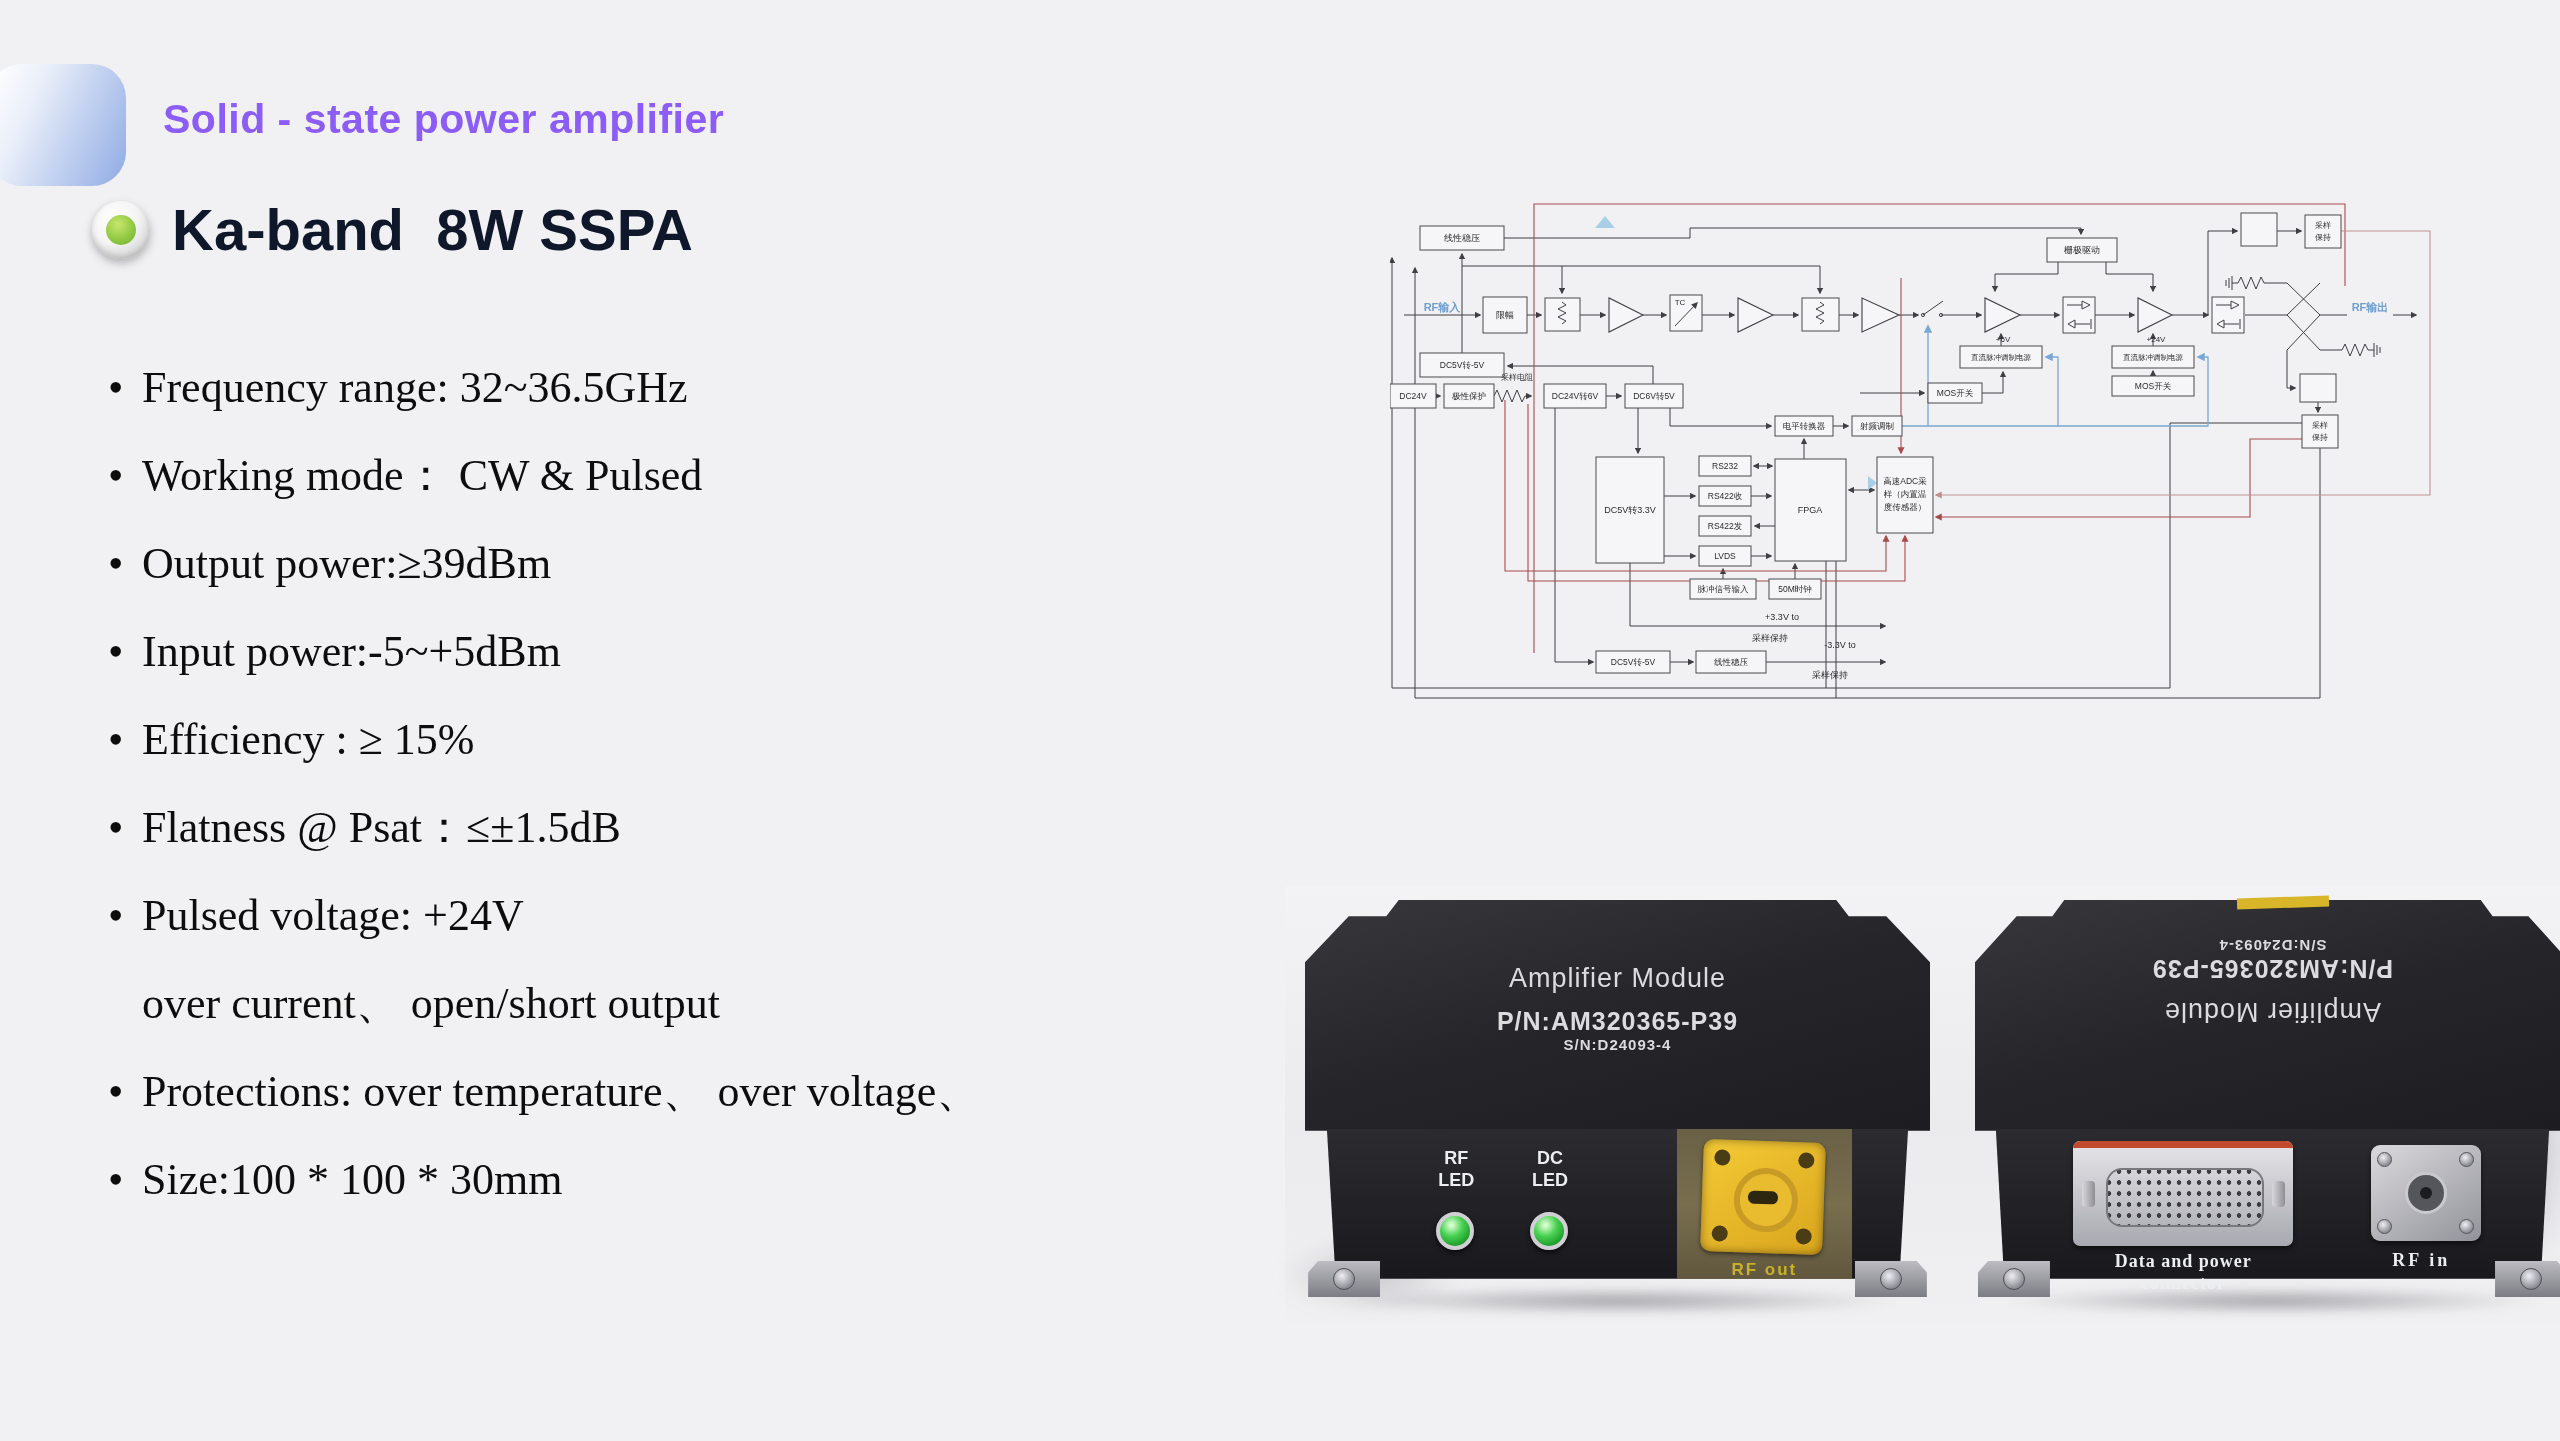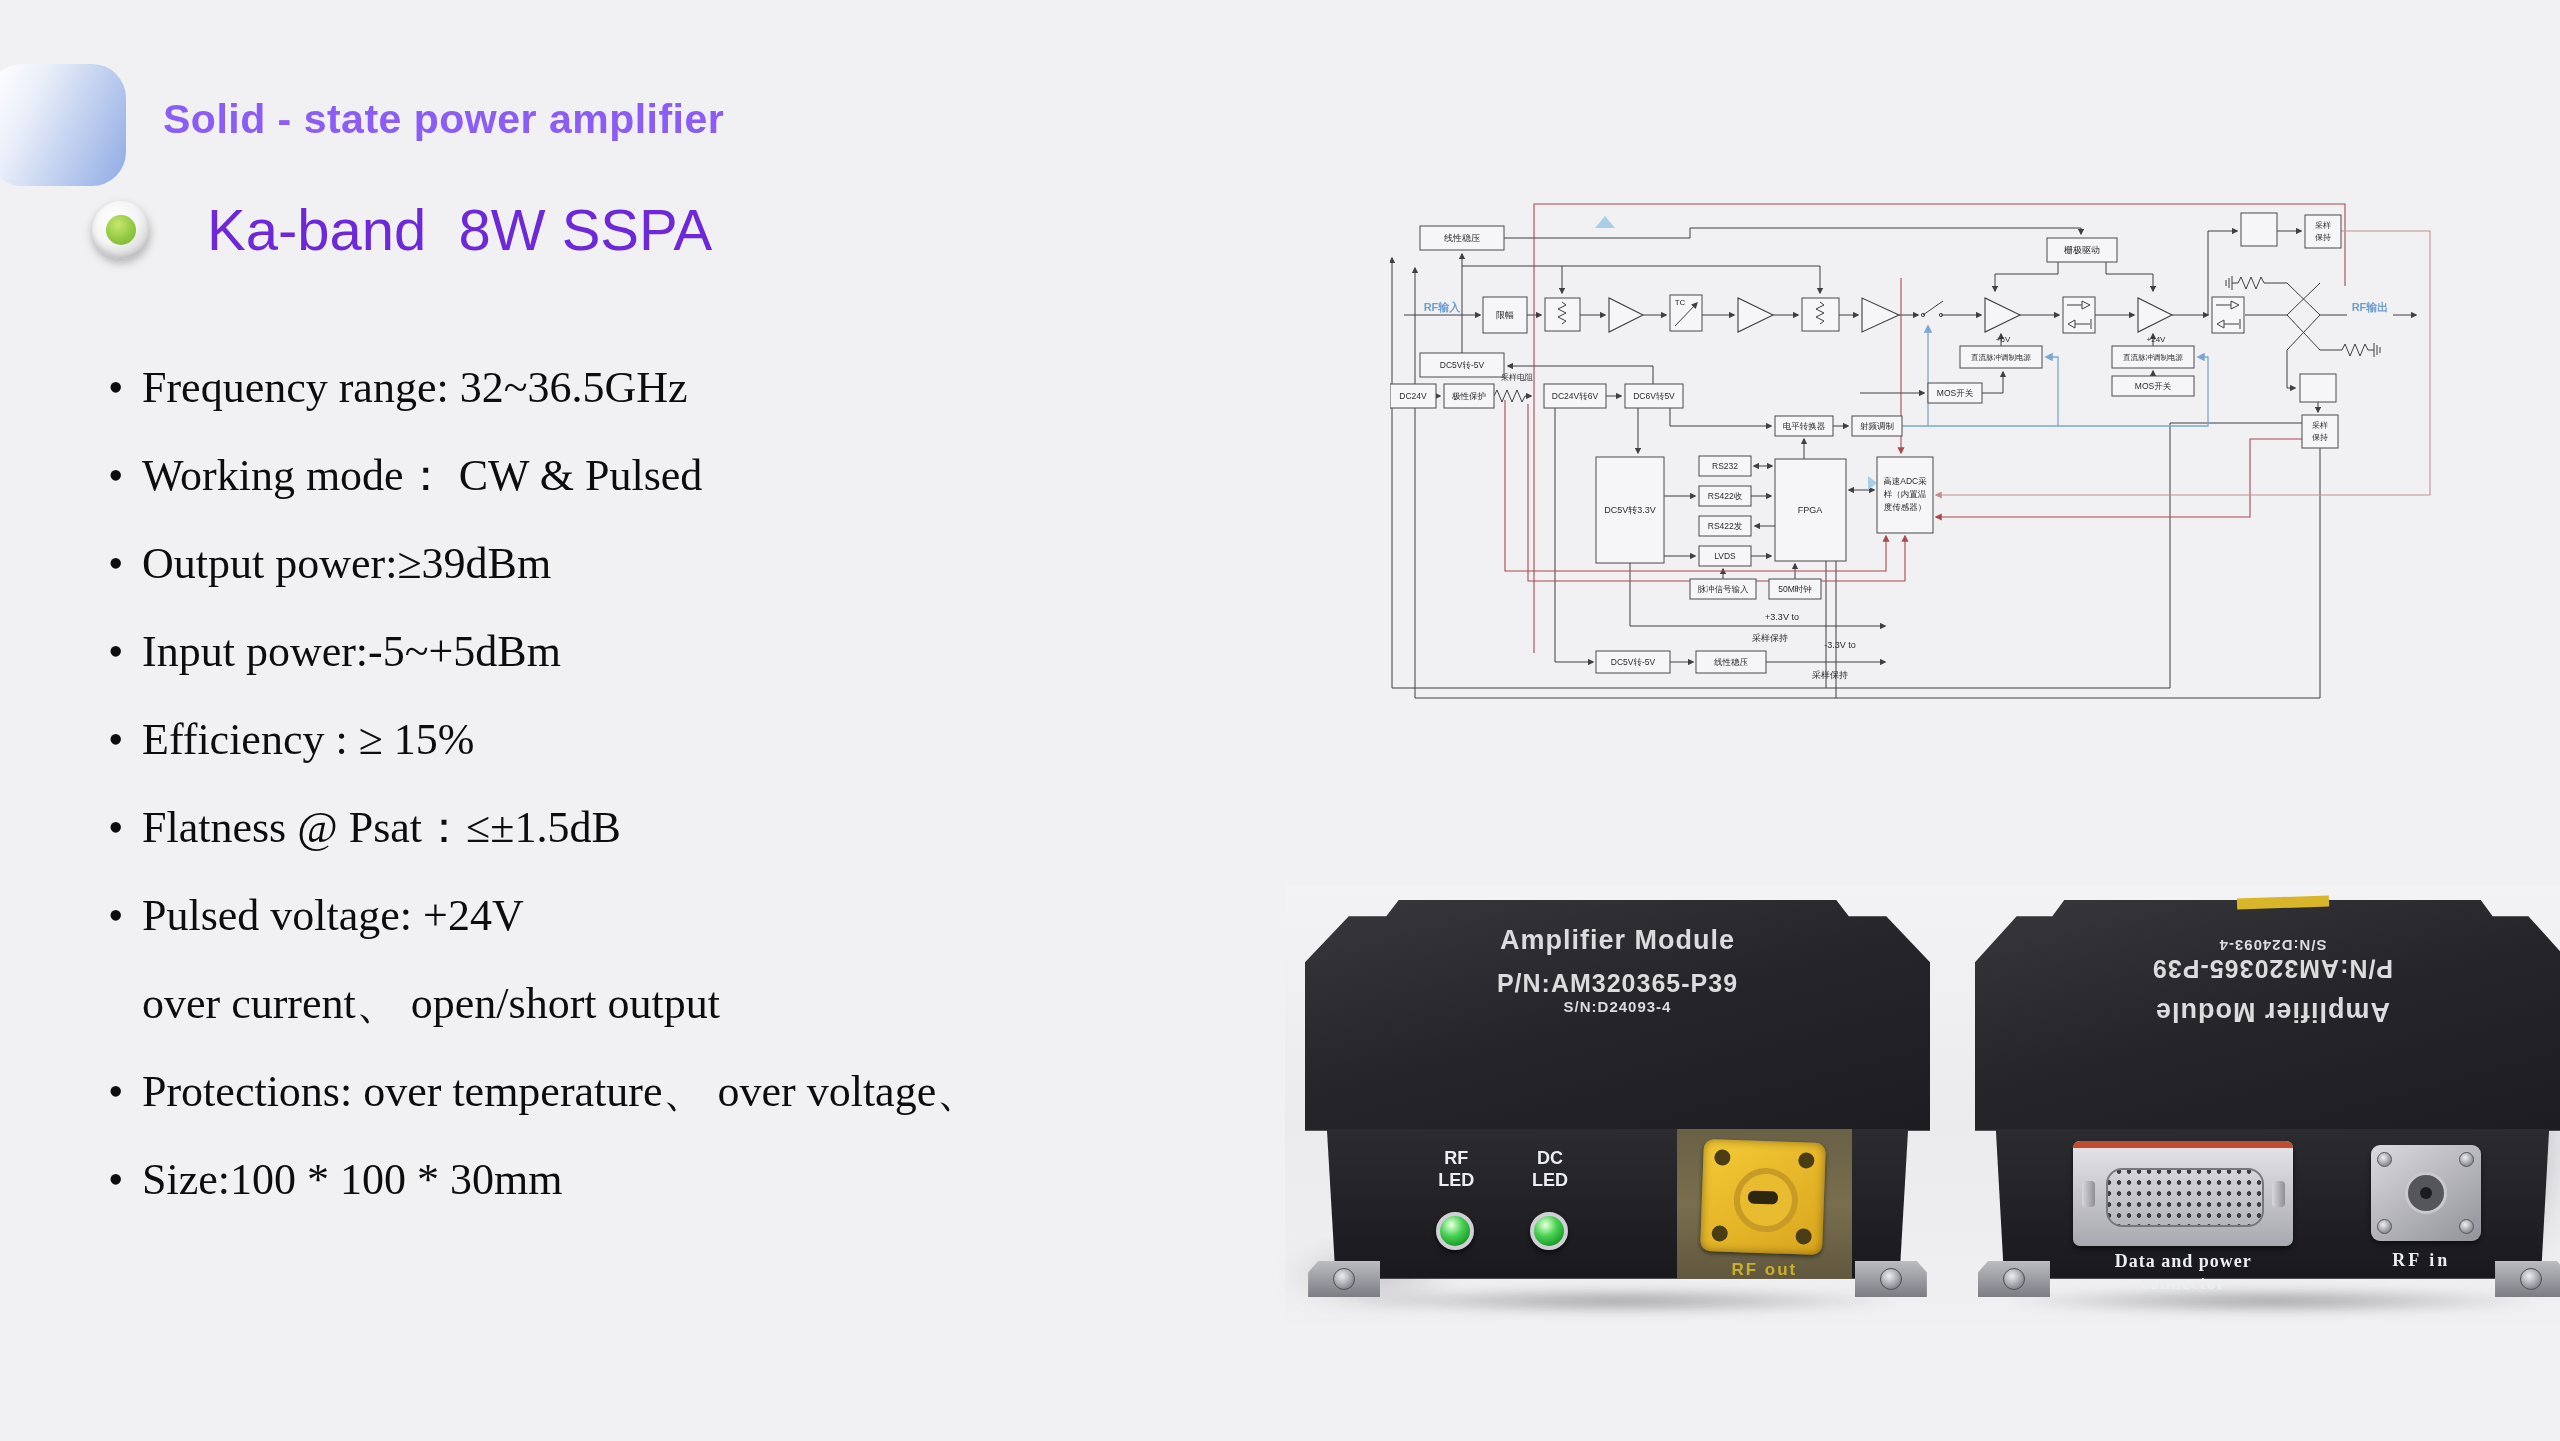--- a/index.html
+++ b/index.html
@@ -11,21 +11,21 @@
   
   .title{position:absolute;left:163px;top:96px;font-size:41px;font-weight:bold;color:#8b5cf6;
          letter-spacing:.5px;white-space:pre;}
   .heading-row{position:absolute;left:92px;top:196px;display:flex;align-items:center;gap:22px;}
   .sphere{width:58px;height:58px;border-radius:50%;flex:none;
           background:radial-gradient(circle at 38% 32%,#ffffff 0%,#f4f4f4 45%,#dcdcdc 68%,#b9b9bc 100%);
           box-shadow:0 4px 8px rgba(60,60,70,.35), inset 0 -3px 5px rgba(0,0,0,.12);
           display:flex;align-items:center;justify-content:center;}
   .sphere .core{width:30px;height:30px;border-radius:50%;
           background:radial-gradient(circle at 40% 32%,#c3e46a 5%,#8dc63f 60%,#74ad2c 100%);}
-  .heading{font-size:58px;font-weight:normal;color:#6d28d9;white-space:pre;margin-left:35px;}
+  .heading{font-size:58px;font-weight:bold;color:#0f172a;white-space:pre;}
   
   .specs{position:absolute;left:100px;top:336px;margin:8px;padding:0;}
   .specs li{list-style:none;font-family:"Liberation Serif",serif;font-size:44px;line-height:88px;
             color:#0d0d0d;white-space:pre;}
   .specs .mk{display:inline-block;width:34px;}
   
   .diagram{position:absolute;left:1390px;top:198px;width:1165px;height:512px;}
   .bx{fill:#f6f6f8;stroke:#4a4a4f;stroke-width:1;}
   .tx{font:9px "Liberation Sans",sans-serif;fill:#2b2b2e;text-anchor:middle;}
   .tx8{font-size:8.5px;}
@@ -43,21 +43,21 @@
       background:linear-gradient(180deg,#f3f3f5 0%,#ebebee 55%,#f0f0f2 100%);}
   .smudge{position:absolute;background:radial-gradient(ellipse,rgba(120,120,128,.35),transparent 70%);filter:blur(10px);}
   .module{position:absolute;}
   .mtop{position:absolute;left:0;top:0;width:100%;height:57%;
         clip-path:polygon(15% 0%,85% 0%,87% 7%,93% 7%,100% 27%,100% 100%,0% 100%,0% 27%,7% 7%,13% 7%);
         background:linear-gradient(165deg,#37373c 0%,#26262a 48%,#1d1d21 100%);}
   .mfront{position:absolute;left:3.5%;top:56.5%;width:93%;height:37%;
         clip-path:polygon(0 0,100% 0,98.5% 100%,1.5% 100%);
         background:linear-gradient(180deg,#2b2b30 0%,#19191d 100%);}
   .mtext{position:absolute;left:0;top:11%;width:100%;text-align:center;color:#dcdcde;}
-  .mtext .t1{font-size:27px;font-weight:bold;letter-spacing:1px;}
+  .mtext .t1{font-size:27px;font-weight:normal;letter-spacing:1px;margin-top:38px;}
   .mtext .t2{font-size:25px;font-weight:bold;letter-spacing:1px;margin-top:13px;}
   .mtext .t3{font-size:15px;font-weight:bold;letter-spacing:1px;}
   .flip{transform:rotate(180deg);}
   .ledlabel{position:absolute;width:90px;text-align:center;color:#eceef0;
         font-family:Liberation Sans, sans-serif;font-weight:bold;font-size:18px;line-height:22px;}
   .led{position:absolute;width:30px;height:30px;border-radius:50%;border:4px solid #cfcfd5;
         background:radial-gradient(circle at 38% 30%,#d9ffd0 4%,#49d153 40%,#1d9e2a 75%,#0f6a16 100%);
         box-shadow:0 3px 5px rgba(0,0,0,.6);}
   .tape{position:absolute;left:59.5%;top:56.5%;width:28%;height:37%;
         background:linear-gradient(180deg,#6e6548,#7f7451 50%,#665c41 100%);opacity:.93;}

